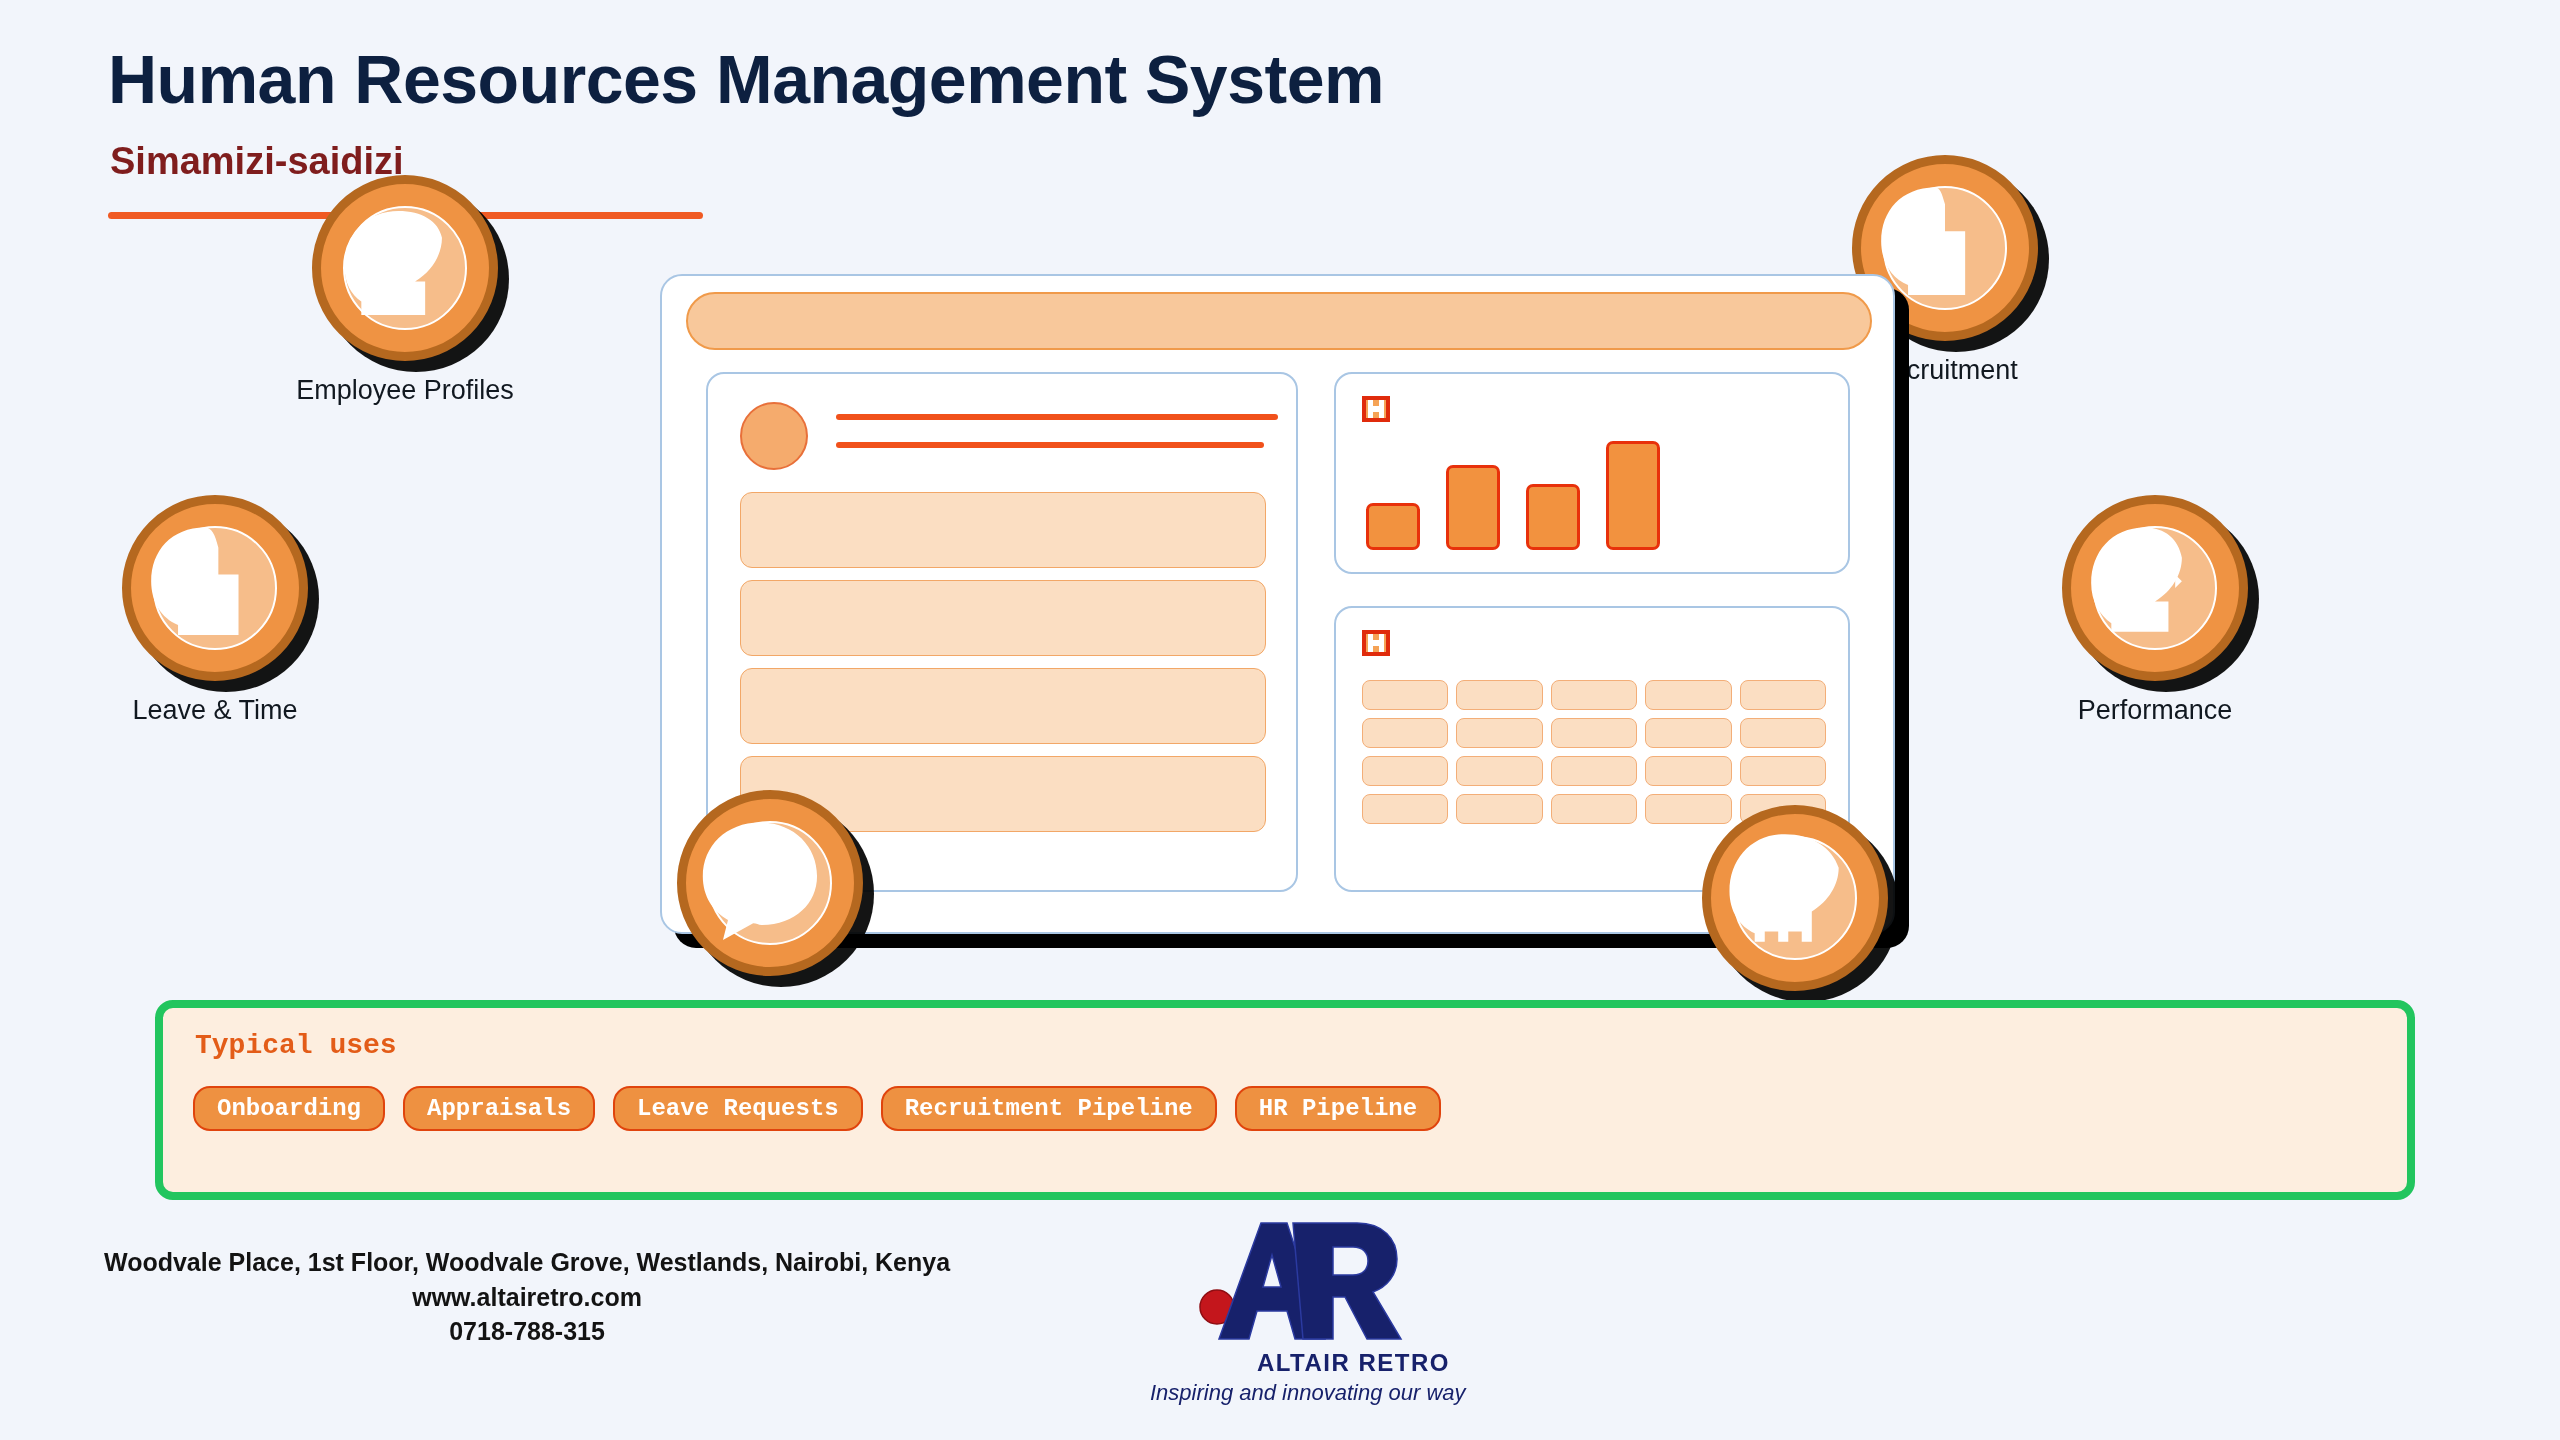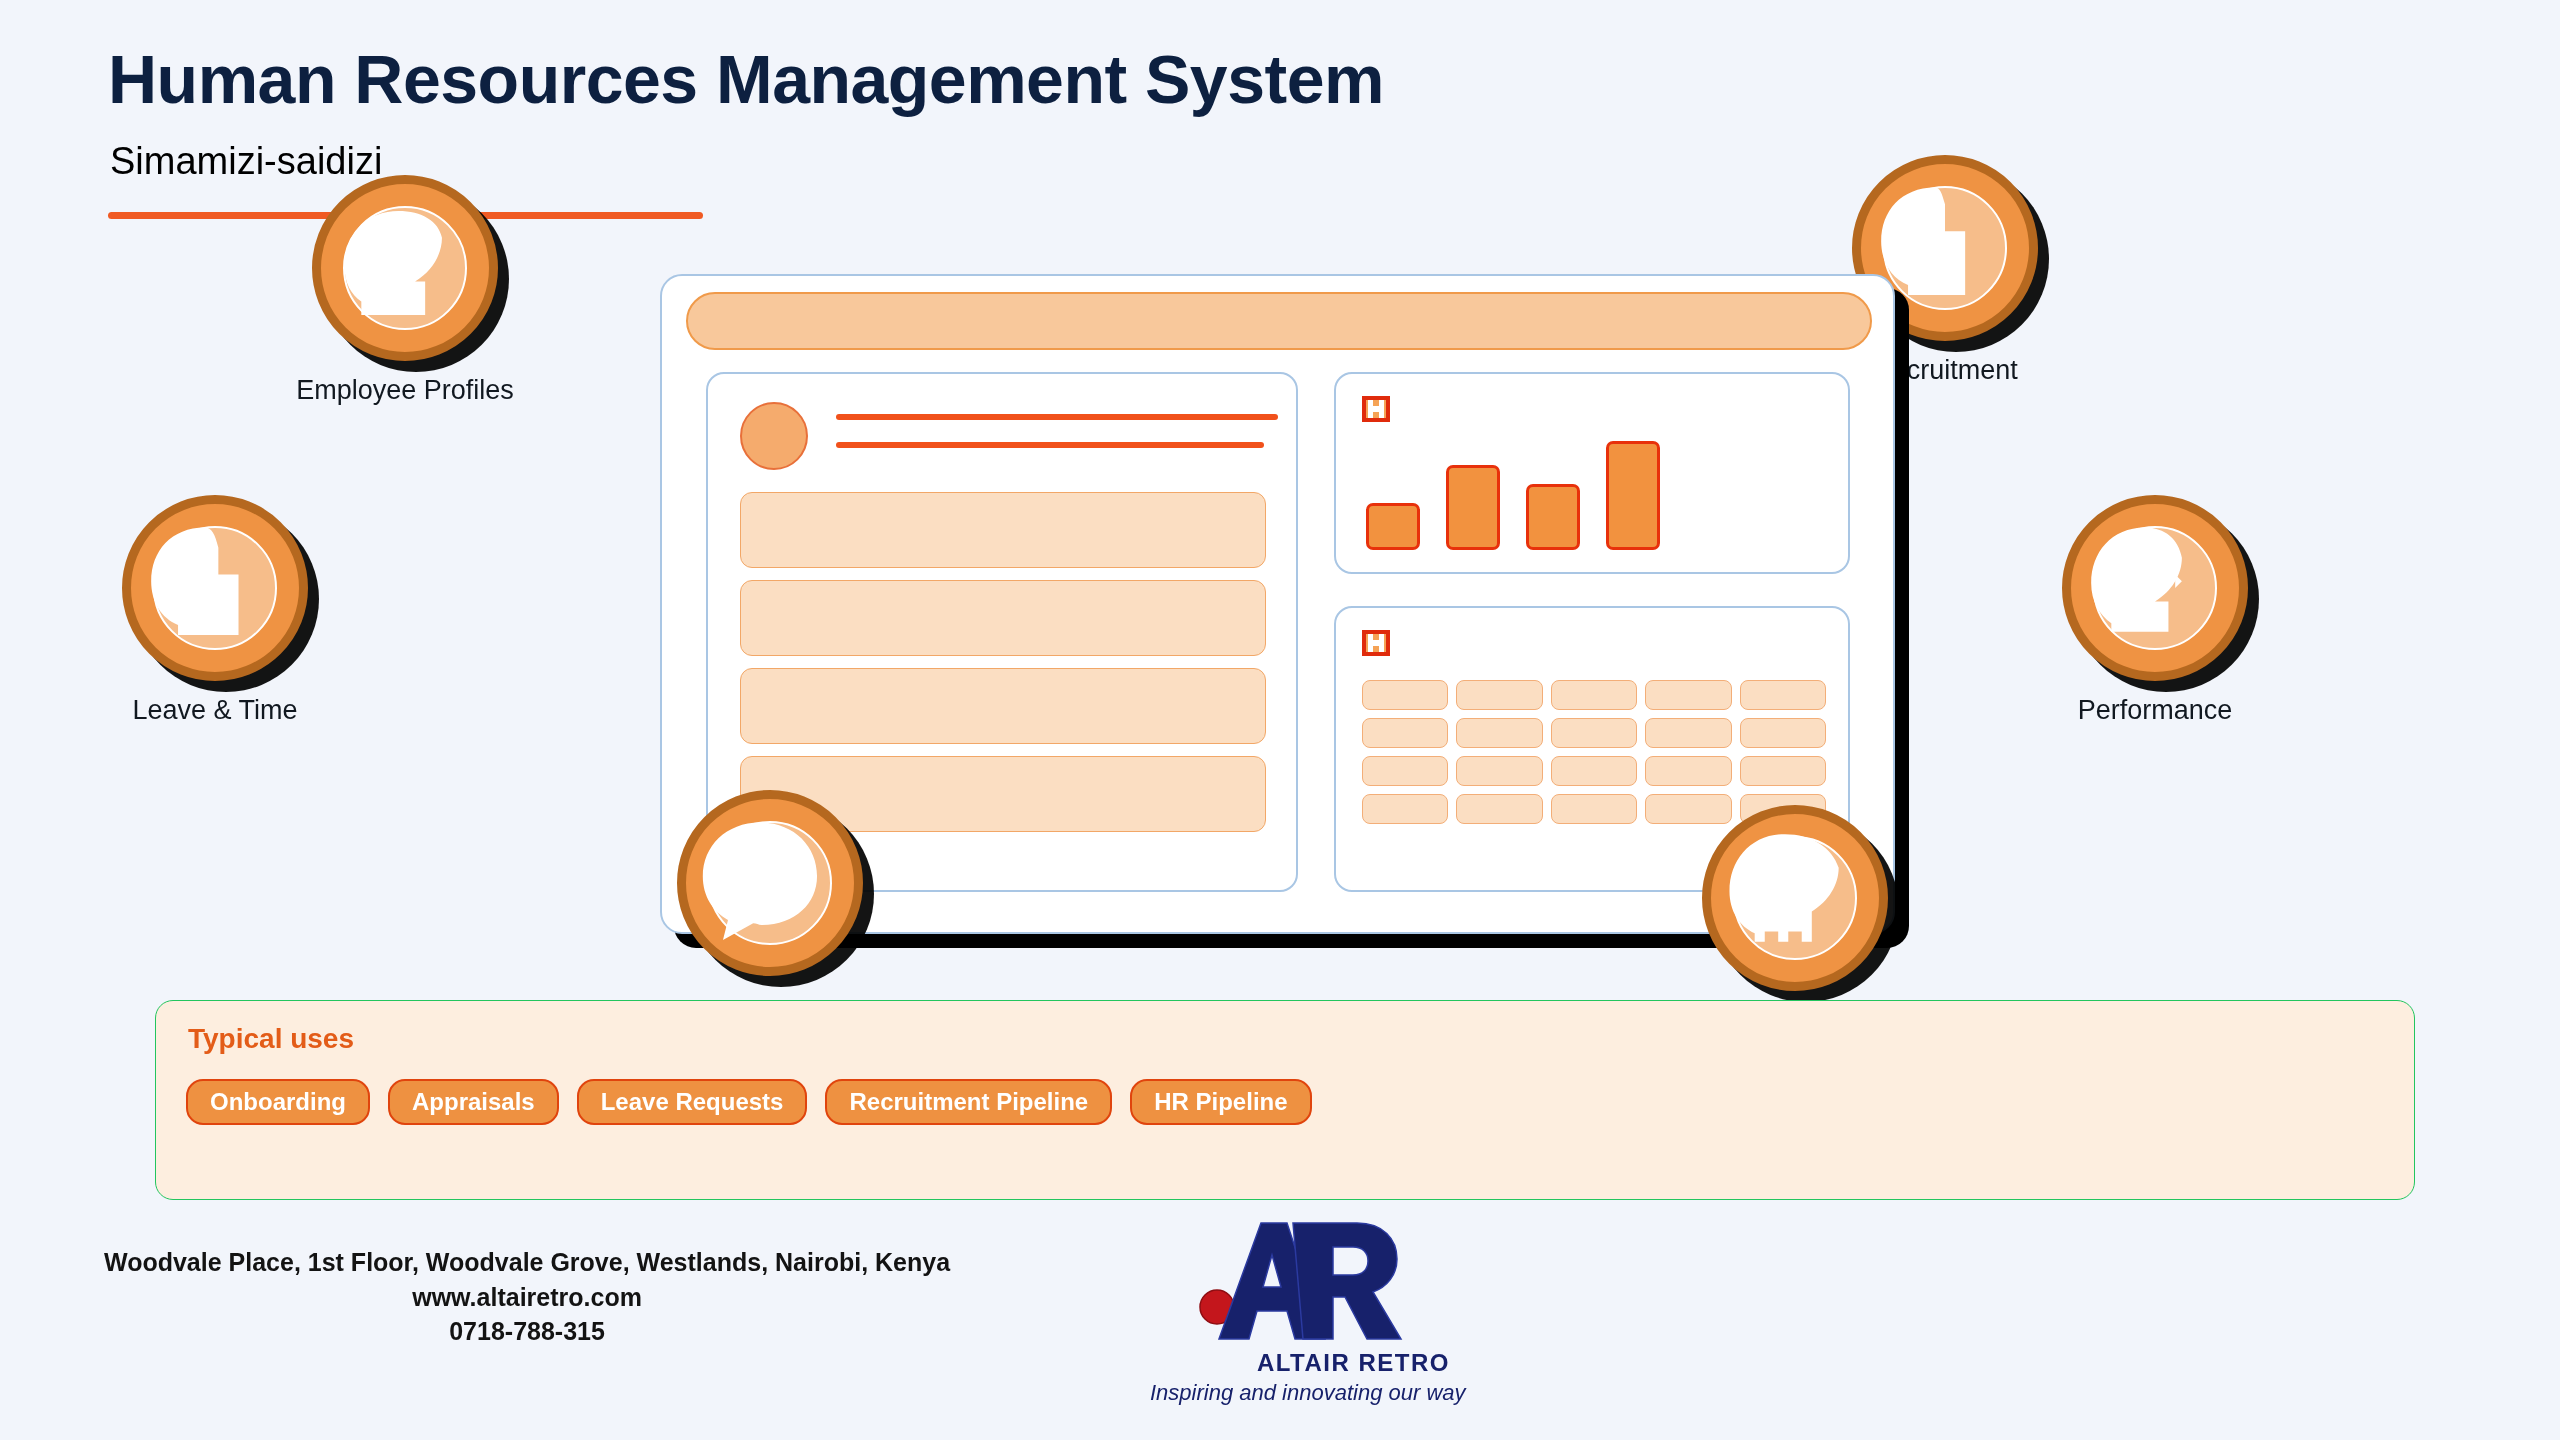--- a/index.html
+++ b/index.html
@@ -32,22 +32,22 @@
     font-weight: bold;
     letter-spacing: -0.5px;
     color: #0d2040;
     white-space: nowrap;
   }
   .page-subtitle {
     position: absolute;
     left: 110px;
     top: 140px;
     font-size: 38px;
-    font-weight: normal;
-    color: #000000;
+    font-weight: bold;
+    color: #7f1d1d;
     white-space: nowrap;
   }
   .title-rule {
     position: absolute;
     left: 108px;
     top: 212px;
     width: 595px;
     height: 7px;
     border-radius: 4px;
     background: #f05a23;
@@ -251,23 +251,24 @@
   .b-build { left: 1680px; top: 805px; }
 
   
   .uses-strip {
     position: absolute;
     left: 155px;
     top: 1000px;
     width: 2260px;
     height: 200px;
     background: #fdeedf;
-    border: 1px solid #22c55e;
+    border: 8px solid #22c55e;
     border-radius: 18px;
     box-sizing: border-box;
+    font-family: Liberation Mono, monospace;
   }
   .uses-title {
     position: absolute;
     left: 32px;
     top: 22px;
     font-size: 28px;
     font-weight: bold;
     color: #e35c18;
   }
   .chips {

